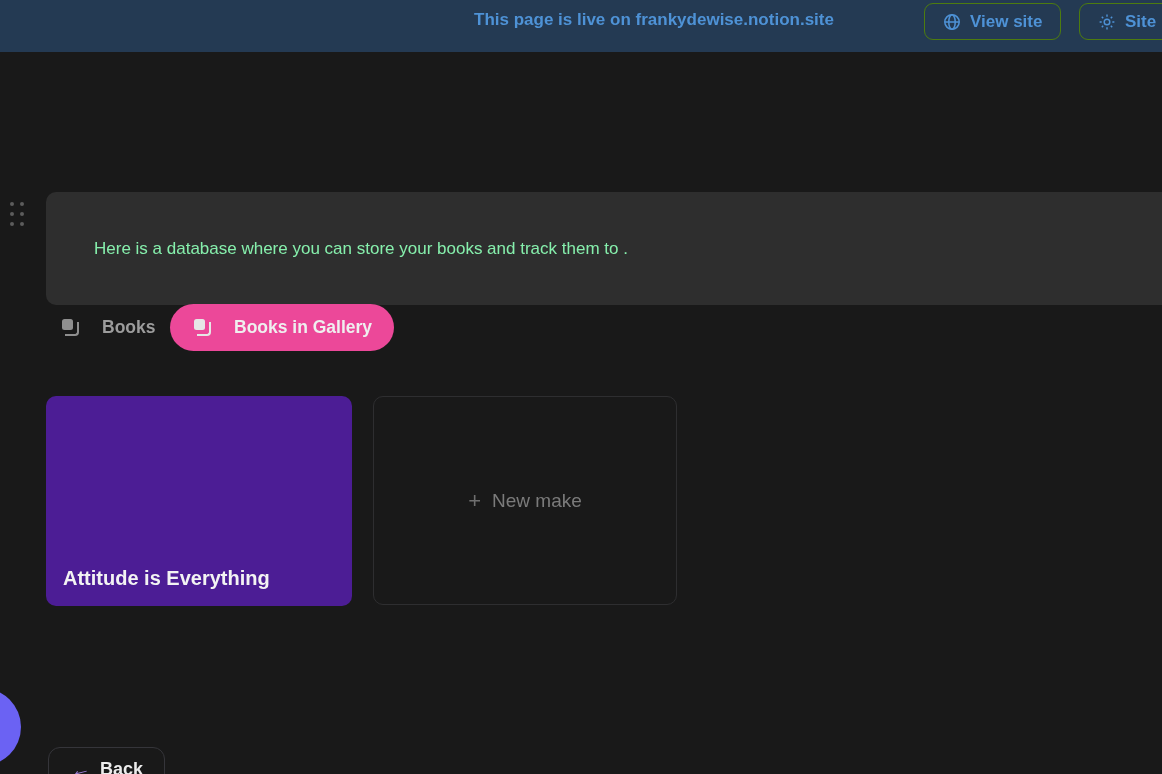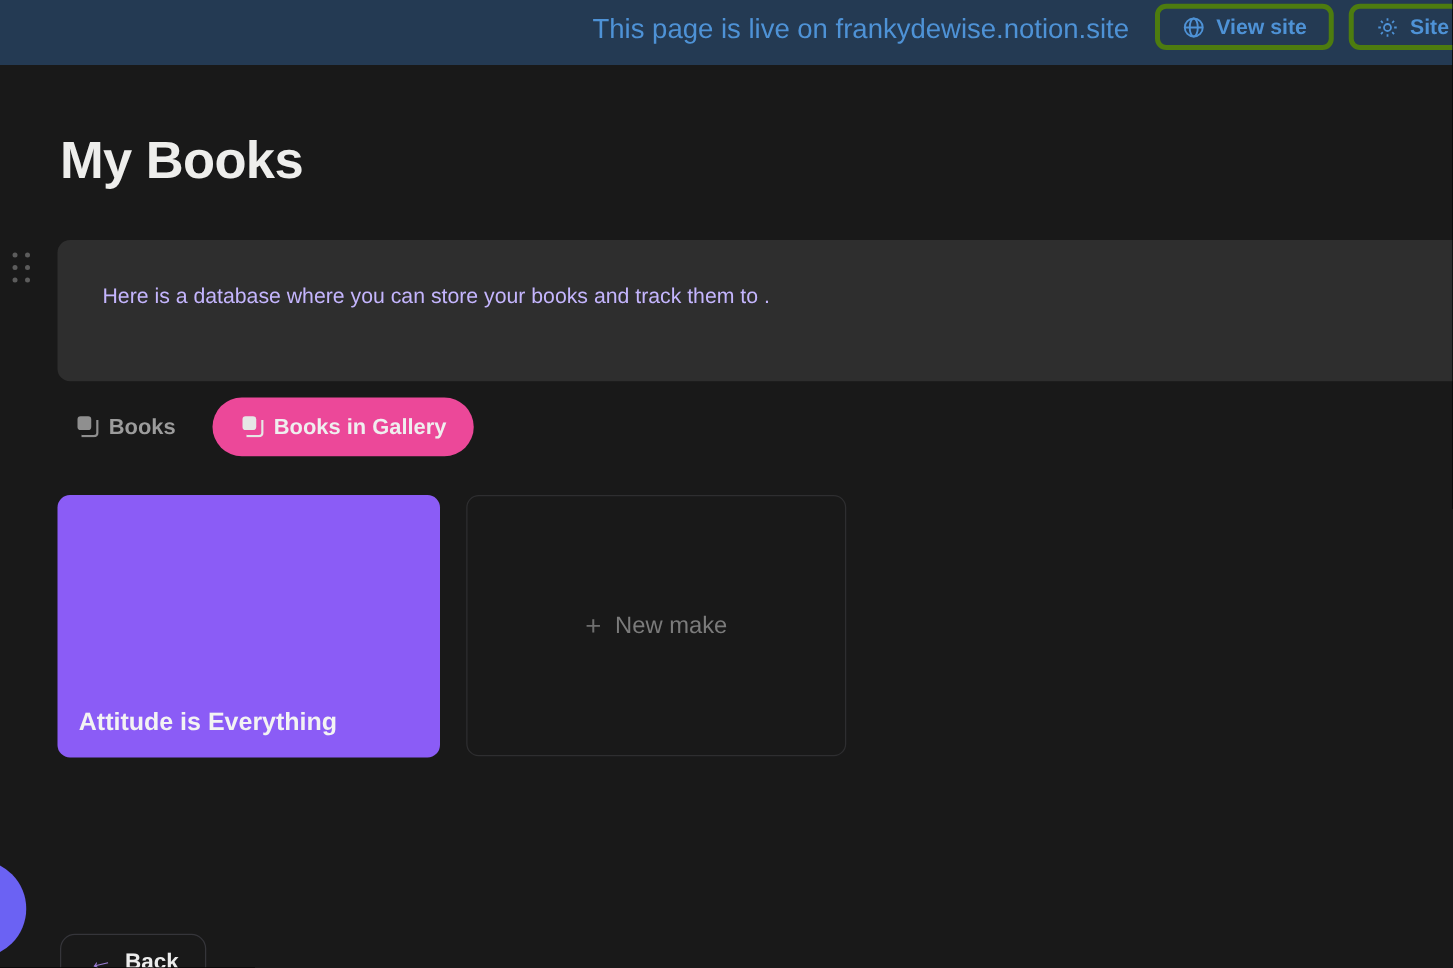--- a/index.html
+++ b/index.html
@@ -18,35 +18,35 @@
     position: absolute;
     left: 0; top: 0;
     width: 100%;
     height: 52px;
     background: #243a53;
   }
   .banner-msg {
     position: absolute;
     left: 474px;
     top: 10px;
-    font-size: 22px;
-    font-weight: 400;
+    font-size: 17px;
+    font-weight: 700;
     color: #4e92d6;
     white-space: nowrap;
   }
   .banner-btn {
     position: absolute;
     top: 3px;
     height: 37px;
     display: flex;
     align-items: center;
     gap: 9px;
     padding: 0 18px;
     background: transparent;
-    border: 4px solid #4d7c0f;
+    border: 1px solid #4d7c0f;
     border-radius: 9px;
     color: #4e92d6;
     font-family: inherit;
     font-size: 17px;
     font-weight: 700;
     cursor: pointer;
     white-space: nowrap;
   }
   .banner-btn.view-site { left: 924px; }
   .banner-btn.site-settings { left: 1079px; min-width: 160px; }
@@ -88,34 +88,34 @@
     position: absolute;
     left: 46px;
     top: 192px;
     width: 1130px; 
     height: 113px;
     background: #2e2e2e;
     border-radius: 10px;
     padding: 29px 36px;
   }
   .callout p {
-    margin: 0;
+    margin: 12px;
     font-size: 17px;
     line-height: 31px;
-    color: #c4b5fd;
+    color: #86efac;
   }
 
   
   .tab {
     position: absolute;
-    top: 318px;
+    top: 304px;
     height: 47px;
     display: flex;
     align-items: center;
-    gap: 8px;
+    gap: 23px;
     cursor: pointer;
   }
   .tab-books { left: 62px; }
   .tab-gallery {
     left: 170px;
     padding: 0 22px 0 24px;
     background: #ec4899;
     border-radius: 24px;
   }
   .tab-label { font-size: 17.5px; font-weight: 700; }
@@ -145,21 +145,21 @@
   .card {
     position: absolute;
     top: 396px;
     border-radius: 10px;
     cursor: pointer;
   }
   .card-book {
     left: 46px;
     width: 306px;
     height: 210px;
-    background: #8b5cf6;
+    background: #4c1d95;
   }
   .card-title {
     position: absolute;
     left: 17px;
     bottom: 16px;
     font-size: 20px;
     font-weight: 700;
     color: #f3f3f3;
   }
   .card-new {
@@ -249,21 +249,20 @@
       <span class="banner-icon">
         <svg viewBox="0 0 20 20" fill="none" stroke="#4e92d6" stroke-width="1.6">
           <circle cx="10" cy="10" r="3.1"></circle>
           <path d="M10 1.8v2.3M10 15.9v2.3M1.8 10h2.3M15.9 10h2.3M4.2 4.2l1.6 1.6M14.2 14.2l1.6 1.6M15.8 4.2l-1.6 1.6M5.8 14.2l-1.6 1.6"></path>
         </svg>
       </span>
       <span>Site</span>
     </button>
   </header>
 
-  <h1 class="page-title">My Books</h1>
 
   <div class="drag-handle">
     <i></i>
       <i></i>
       <i></i>
       <i></i>
       <i></i>
       <i></i>
   </div>
 

